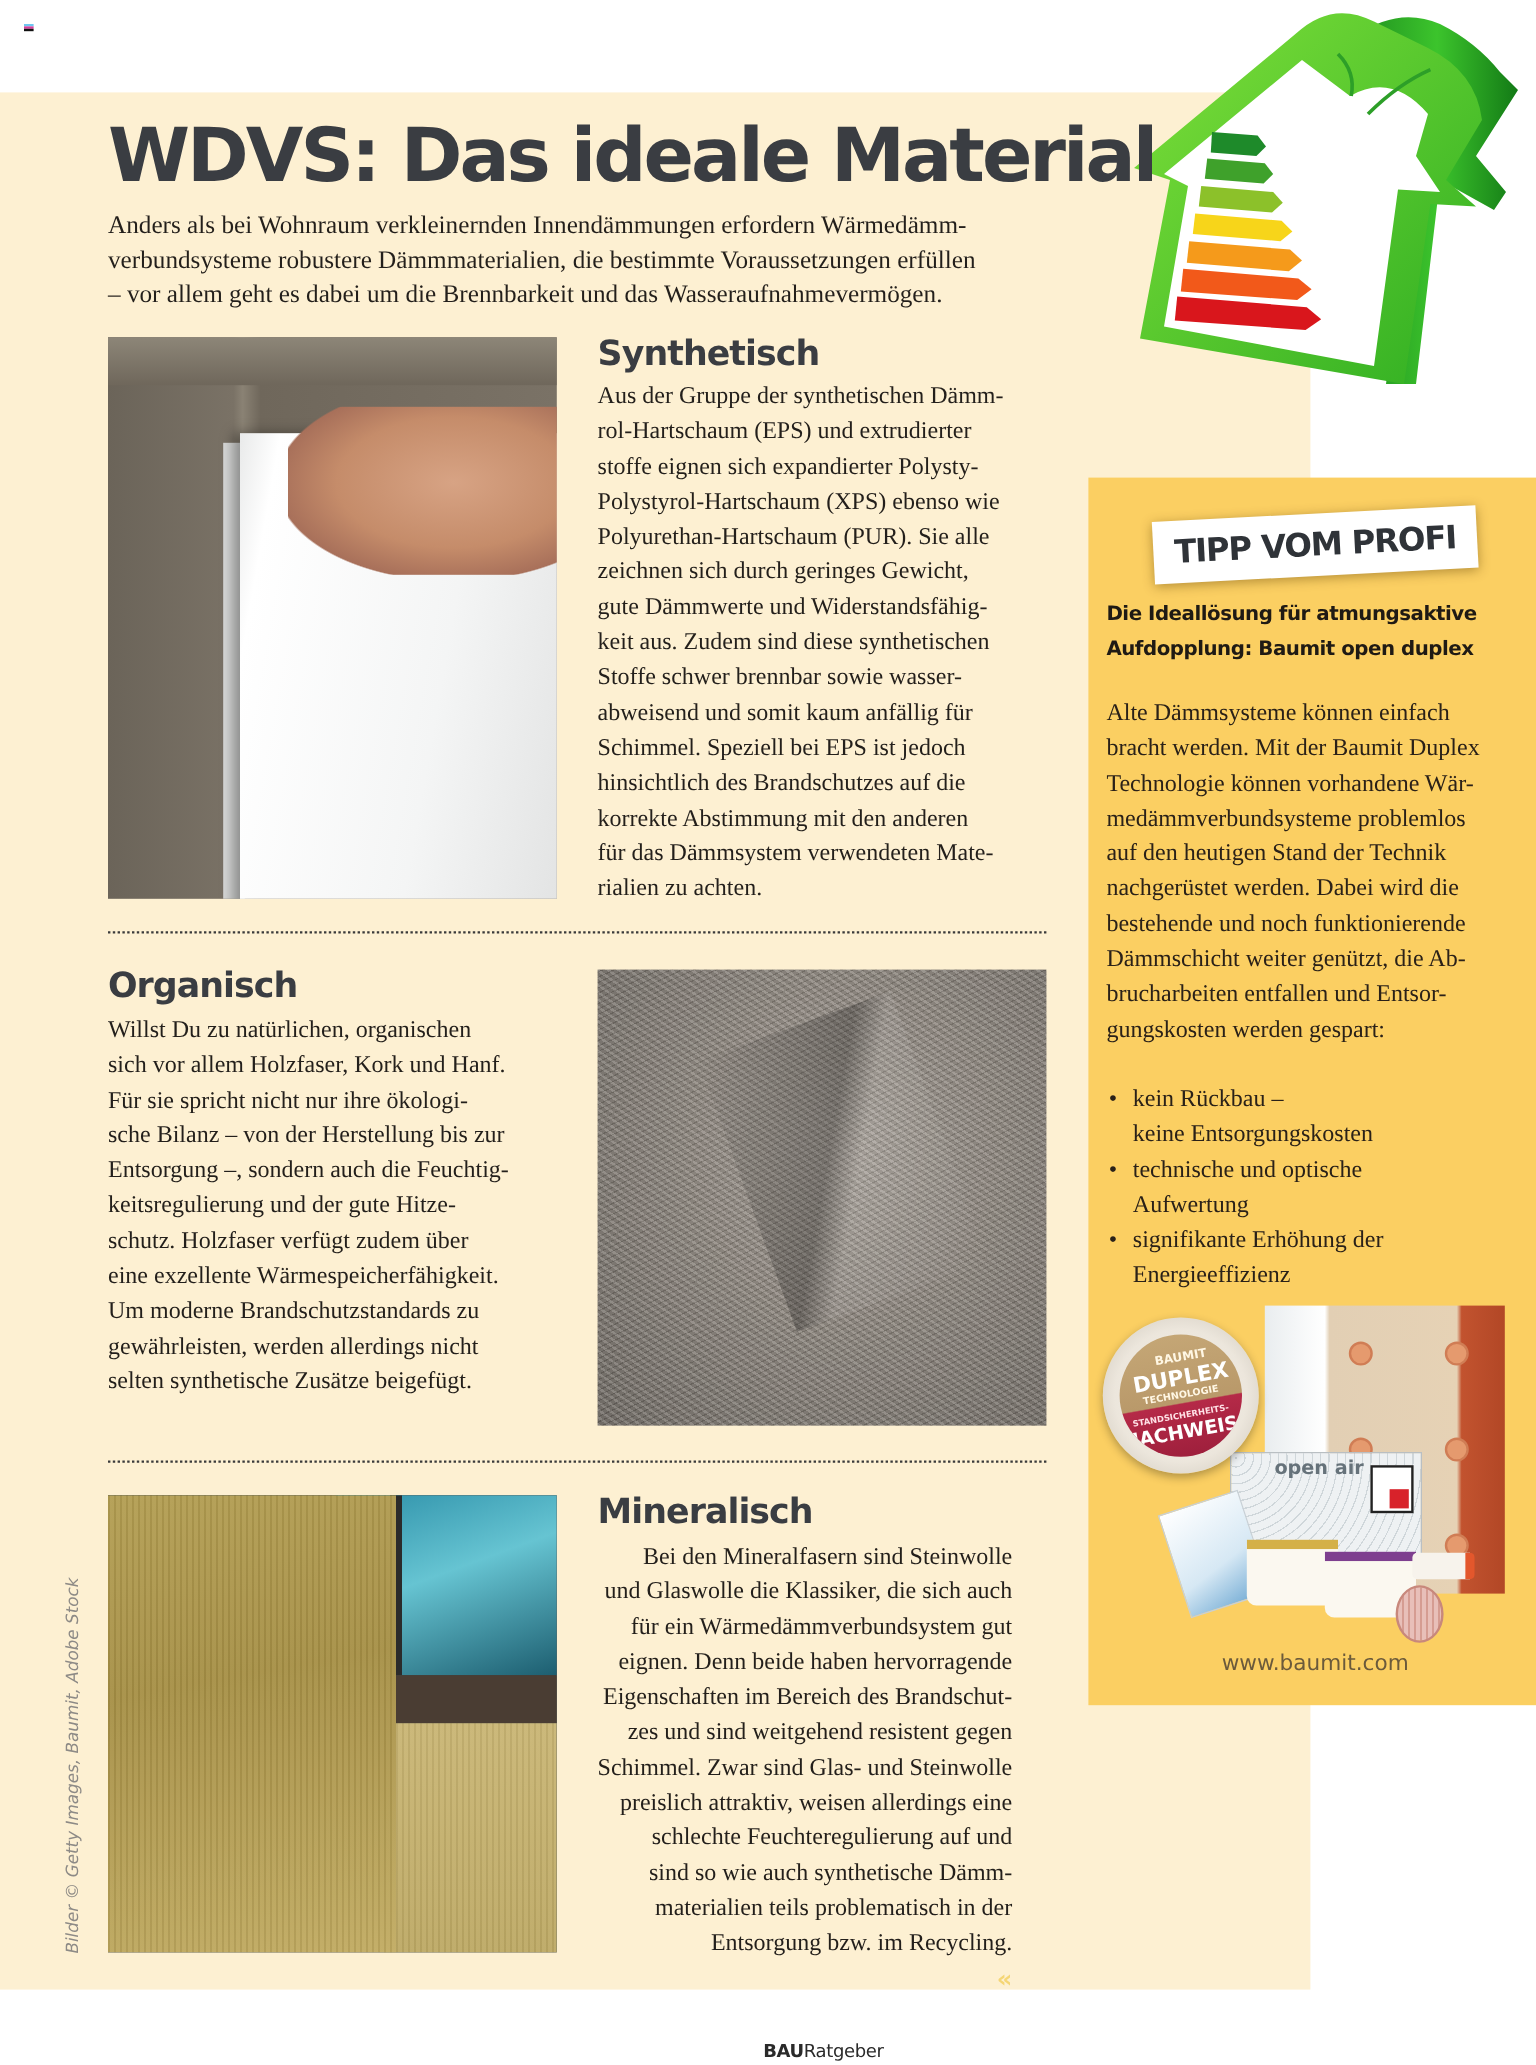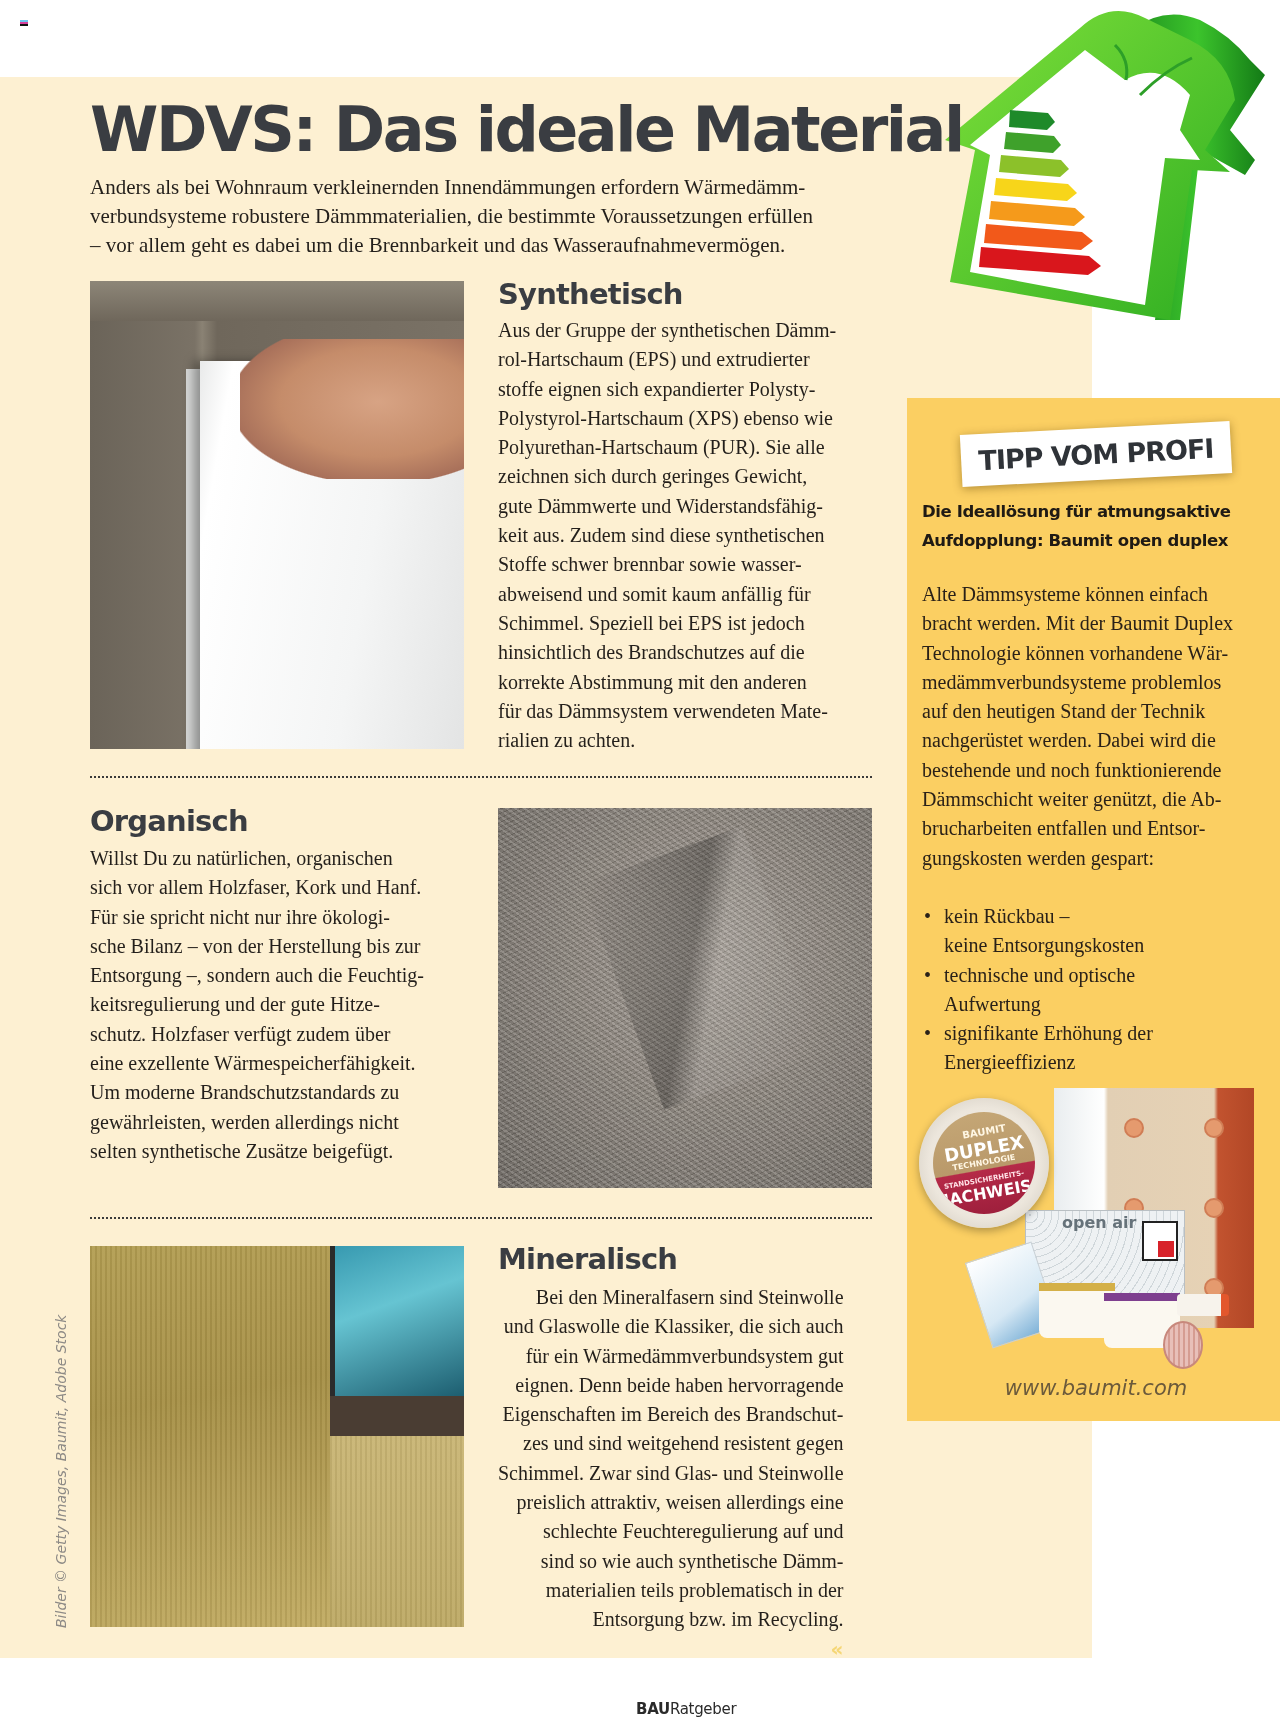--- a/index.html
+++ b/index.html
@@ -104,21 +104,21 @@
   .product-board .open { position: absolute; left: 4px; top: 2px; font-family: "DejaVu Sans", sans-serif; font-weight: bold; font-size: 16px; color: #66727a; margin-left: 32px; }
   .product-board .logo { position: absolute; right: 6px; top: 10px; width: 36px; height: 40px; background: #ffffff; border: 2px solid #222; }
   .product-board .logo::after { content: ""; position: absolute; right: 2px; bottom: 2px; width: 16px; height: 16px; background: #d8222a; }
   .bag { position: absolute; left: 70px; top: 852px; width: 70px; height: 90px; background: linear-gradient(160deg, #ffffff 0%, #d6e8f4 60%, #6fa9d3 100%); transform: rotate(-18deg); border: 1px solid #c8d0d6; }
   .tub1 { position: absolute; left: 132px; top: 885px; width: 76px; height: 55px; background: #fbf8f0; border-top: 8px solid #d4b048; border-radius: 0 0 8px 8px; }
   .tub2 { position: absolute; left: 197px; top: 895px; width: 76px; height: 55px; background: #fbf8f0; border-top: 8px solid #7e3f8f; border-radius: 0 0 8px 8px; }
   .tube { position: absolute; left: 270px; top: 896px; width: 52px; height: 22px; background: #f7f3ec; border-right: 8px solid #e3572c; border-radius: 4px; }
   .dowel-plate { position: absolute; left: 256px; top: 923px; width: 40px; height: 48px; border-radius: 50%; background: repeating-linear-gradient(90deg, #e8bfb9 0 3px, #d59c92 3px 5px); border: 2px solid #c8887c; }
 
   .tip-url { position: absolute; left: 0; top: 978px; width: 373px; text-align: center; padding-left: 5px;
-    font-family: "DejaVu Sans", sans-serif; font-style: italic; font-size: 21px; color: #6b5a3b; }
+    font-family: "DejaVu Sans", sans-serif; font-size: 18px; color: #6b5a3b; }
 
   .footer-brand { position: absolute; left: 636px; top: 1700px; font-family: "DejaVu Sans", sans-serif; font-size: 15px; color: #2a2a2a; white-space: nowrap; letter-spacing: -0.3px; }
   .footer-brand b { font-weight: bold; }
   .page-num { position: absolute; left: 1251px; top: 1744px; font-family: "DejaVu Sans", sans-serif; font-size: 14px; color: #6d28d9; }
 </style>
 </head>
 <body>
 
 <div class="reg-mark">
   <span style="background:#6ec6f0"></span>

